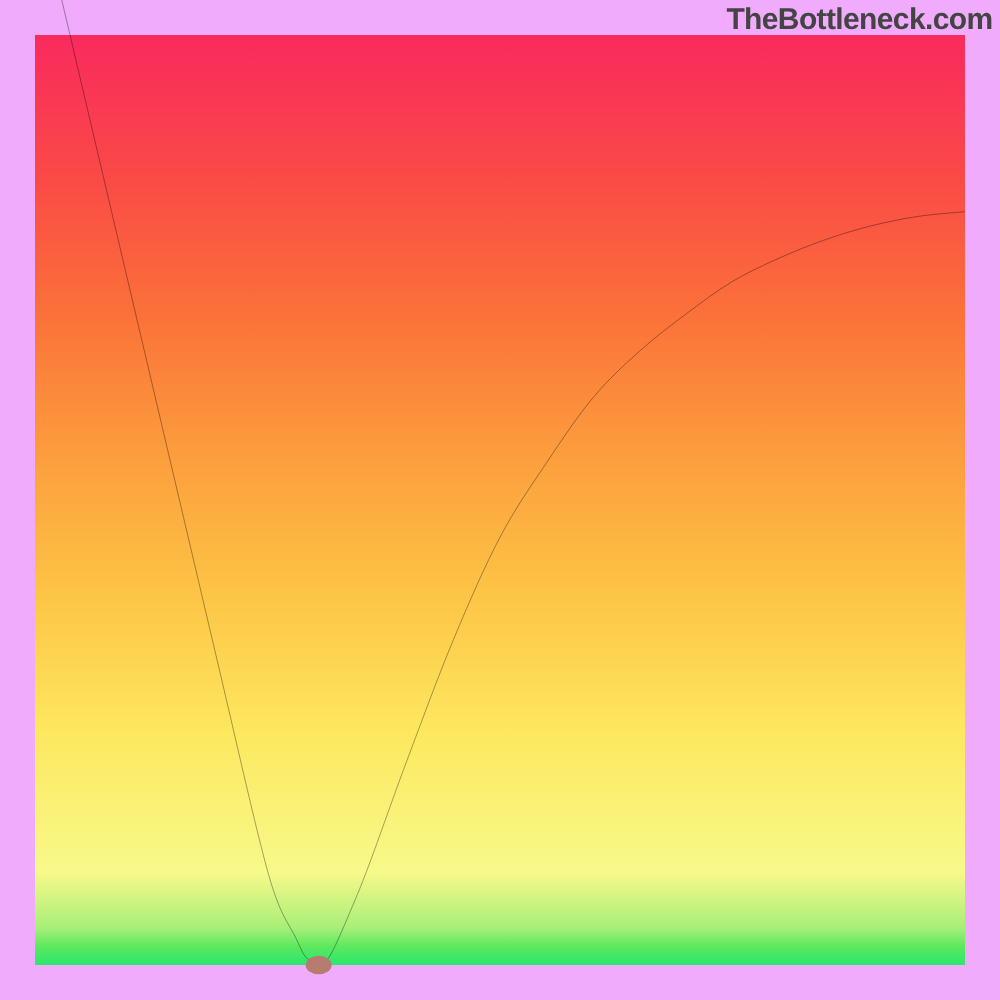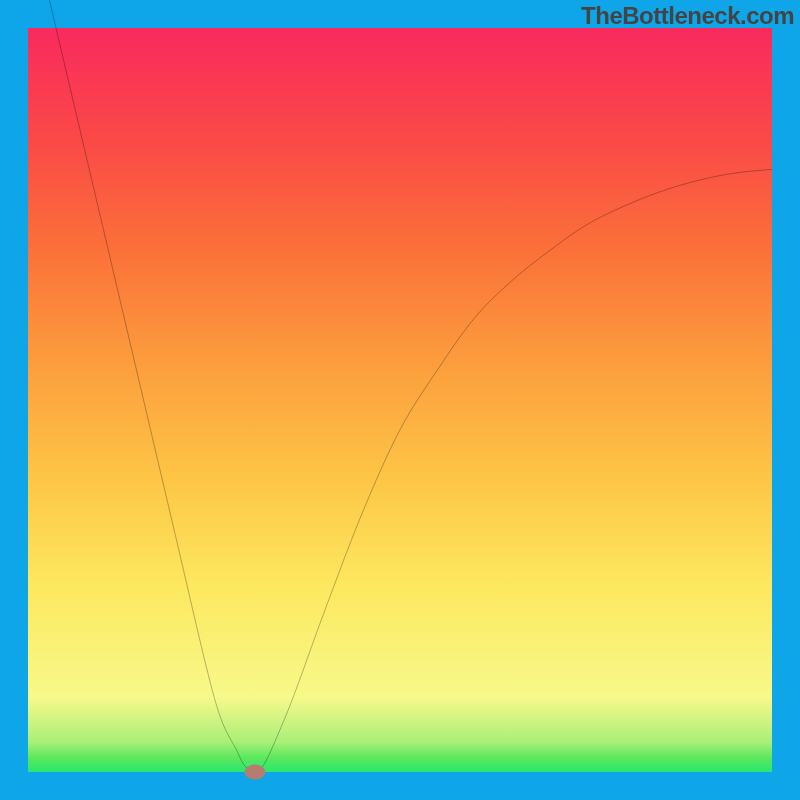--- a/index.html
+++ b/index.html
@@ -1,21 +1,21 @@
 <!DOCTYPE html>
 <html><head>
 <meta charset="utf-8">
 <style>
   * { margin: 0; padding: 0; box-sizing: border-box; }
   html, body { width: 800px; height: 800px; overflow: hidden; }
   .container {
     width: 800px;
     height: 800px;
     position: relative;
-    background: #0ea5e9;
+    background: #f0abfc;
   }
   .plot-area {
     position: absolute;
     left: 28px;
     top: 28px;
     width: 744px;
     height: 744px;
     background: linear-gradient(to top,
       #2ae66e 0%,
       #5ee85e 2%,

